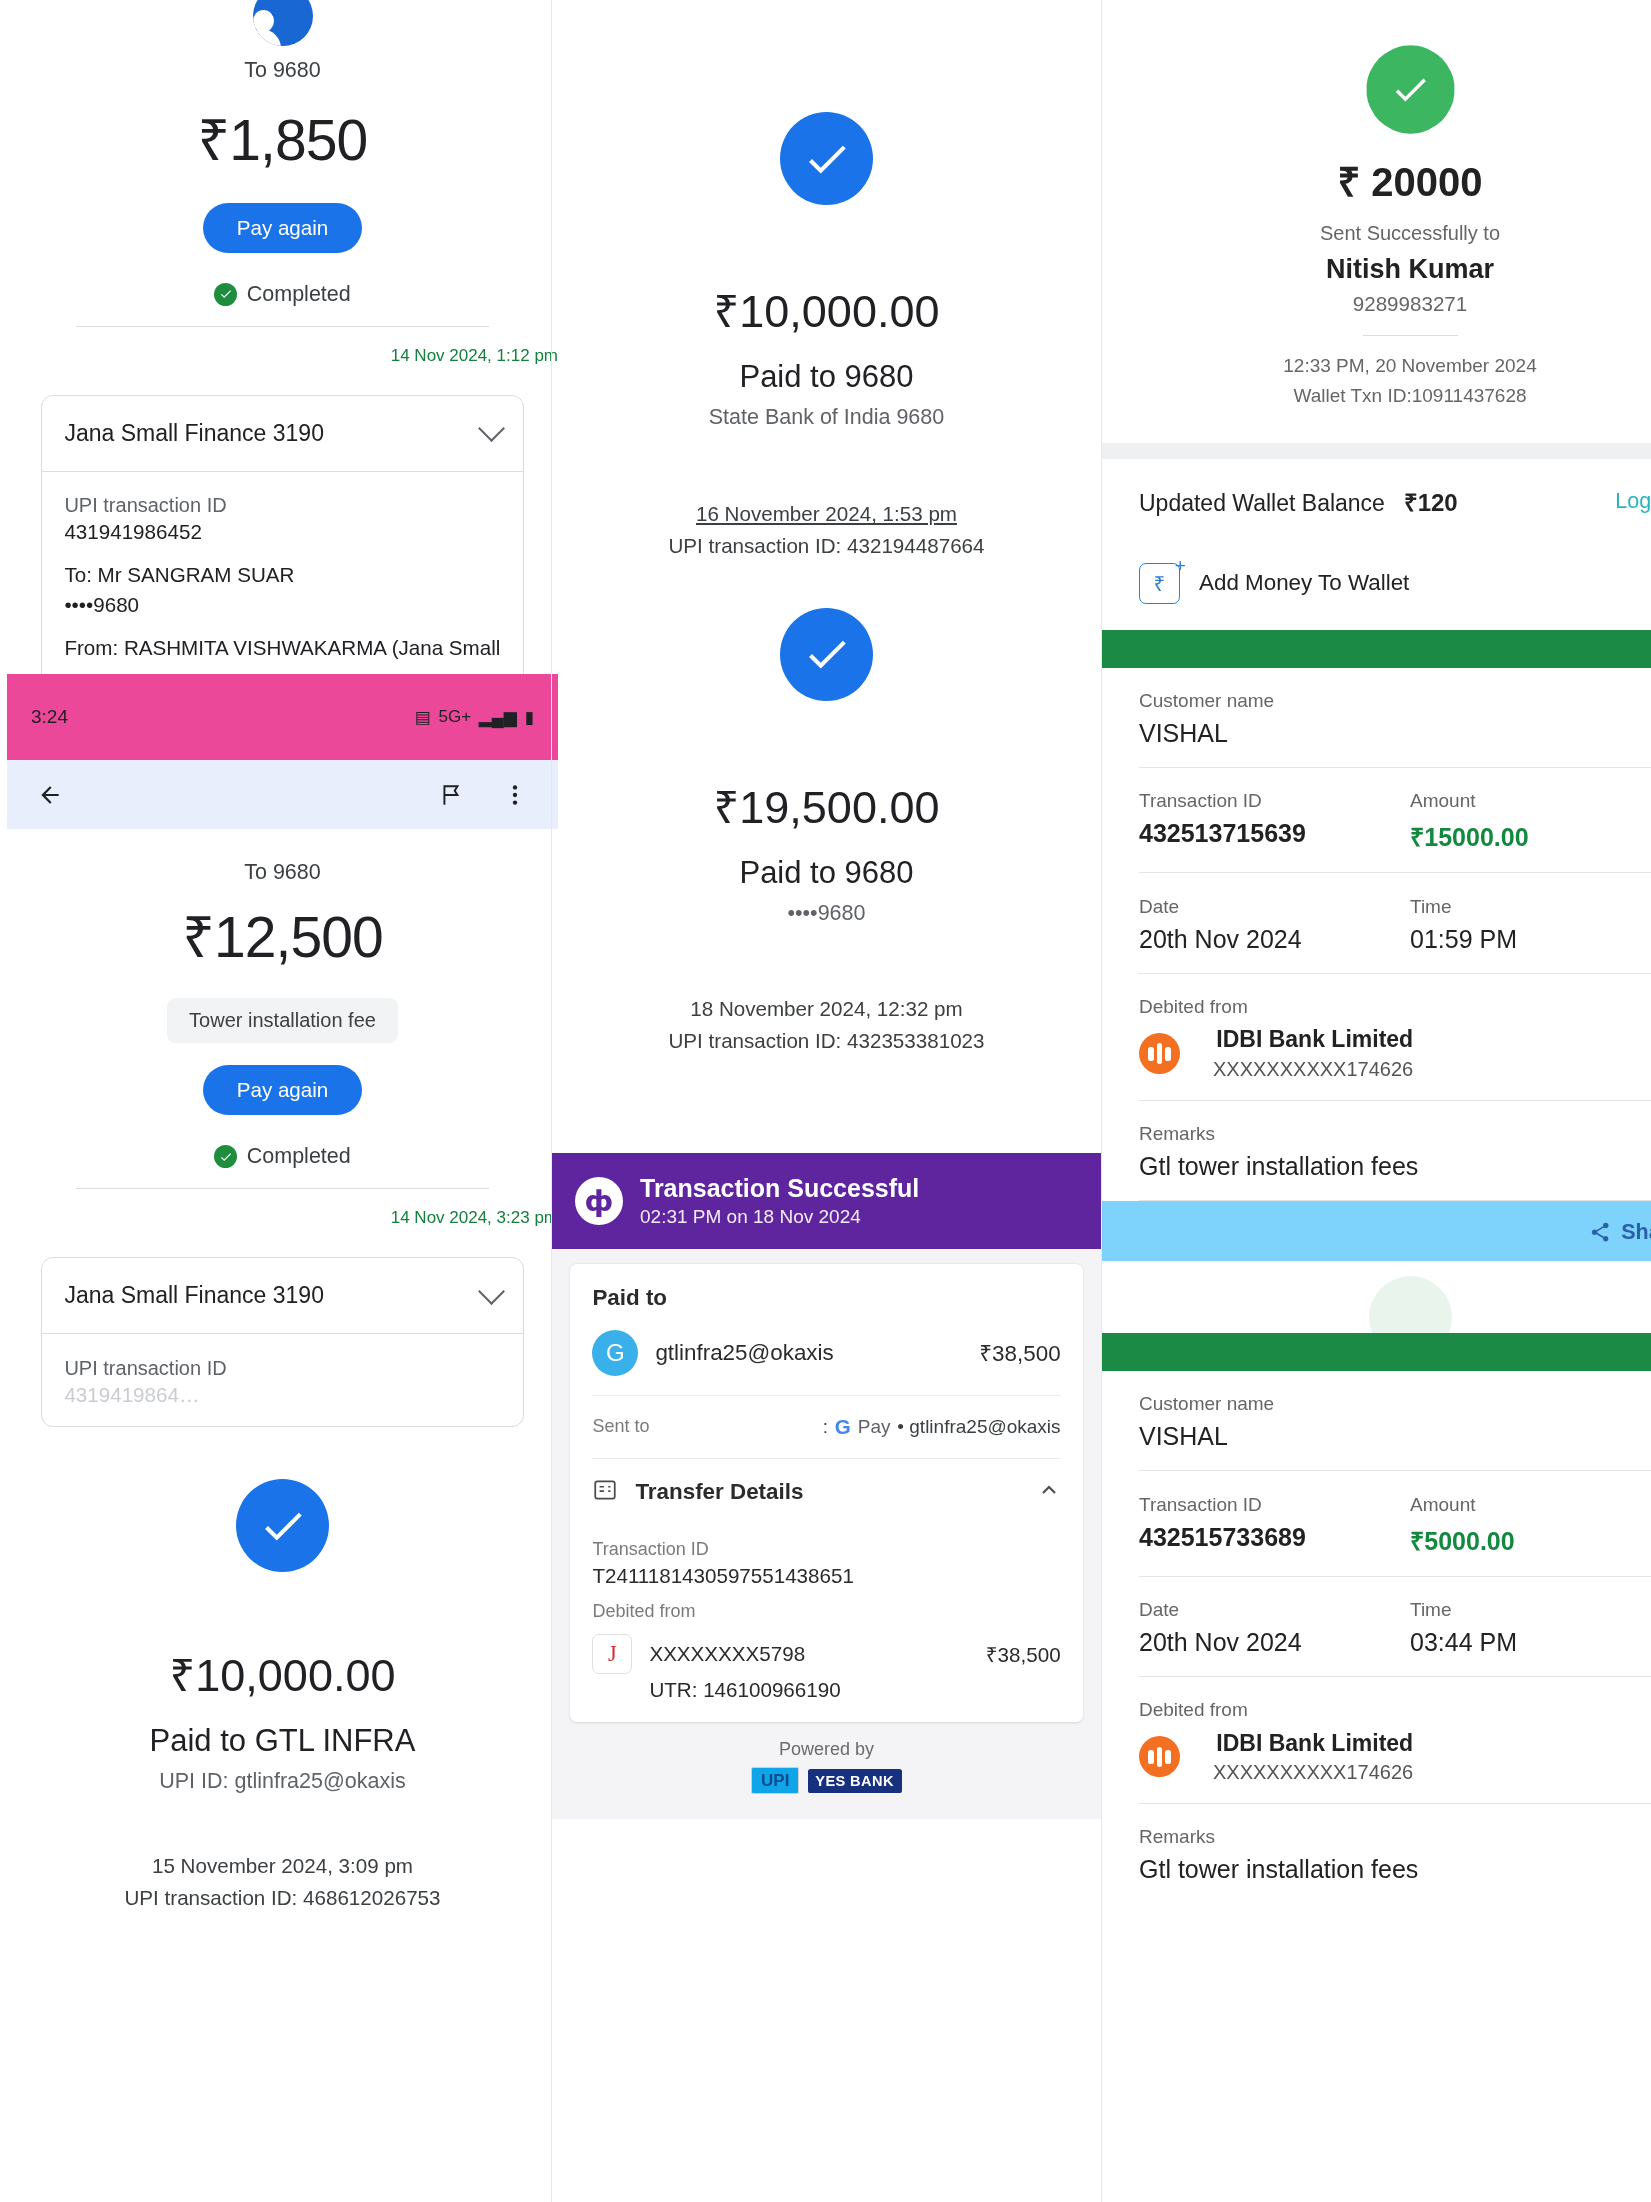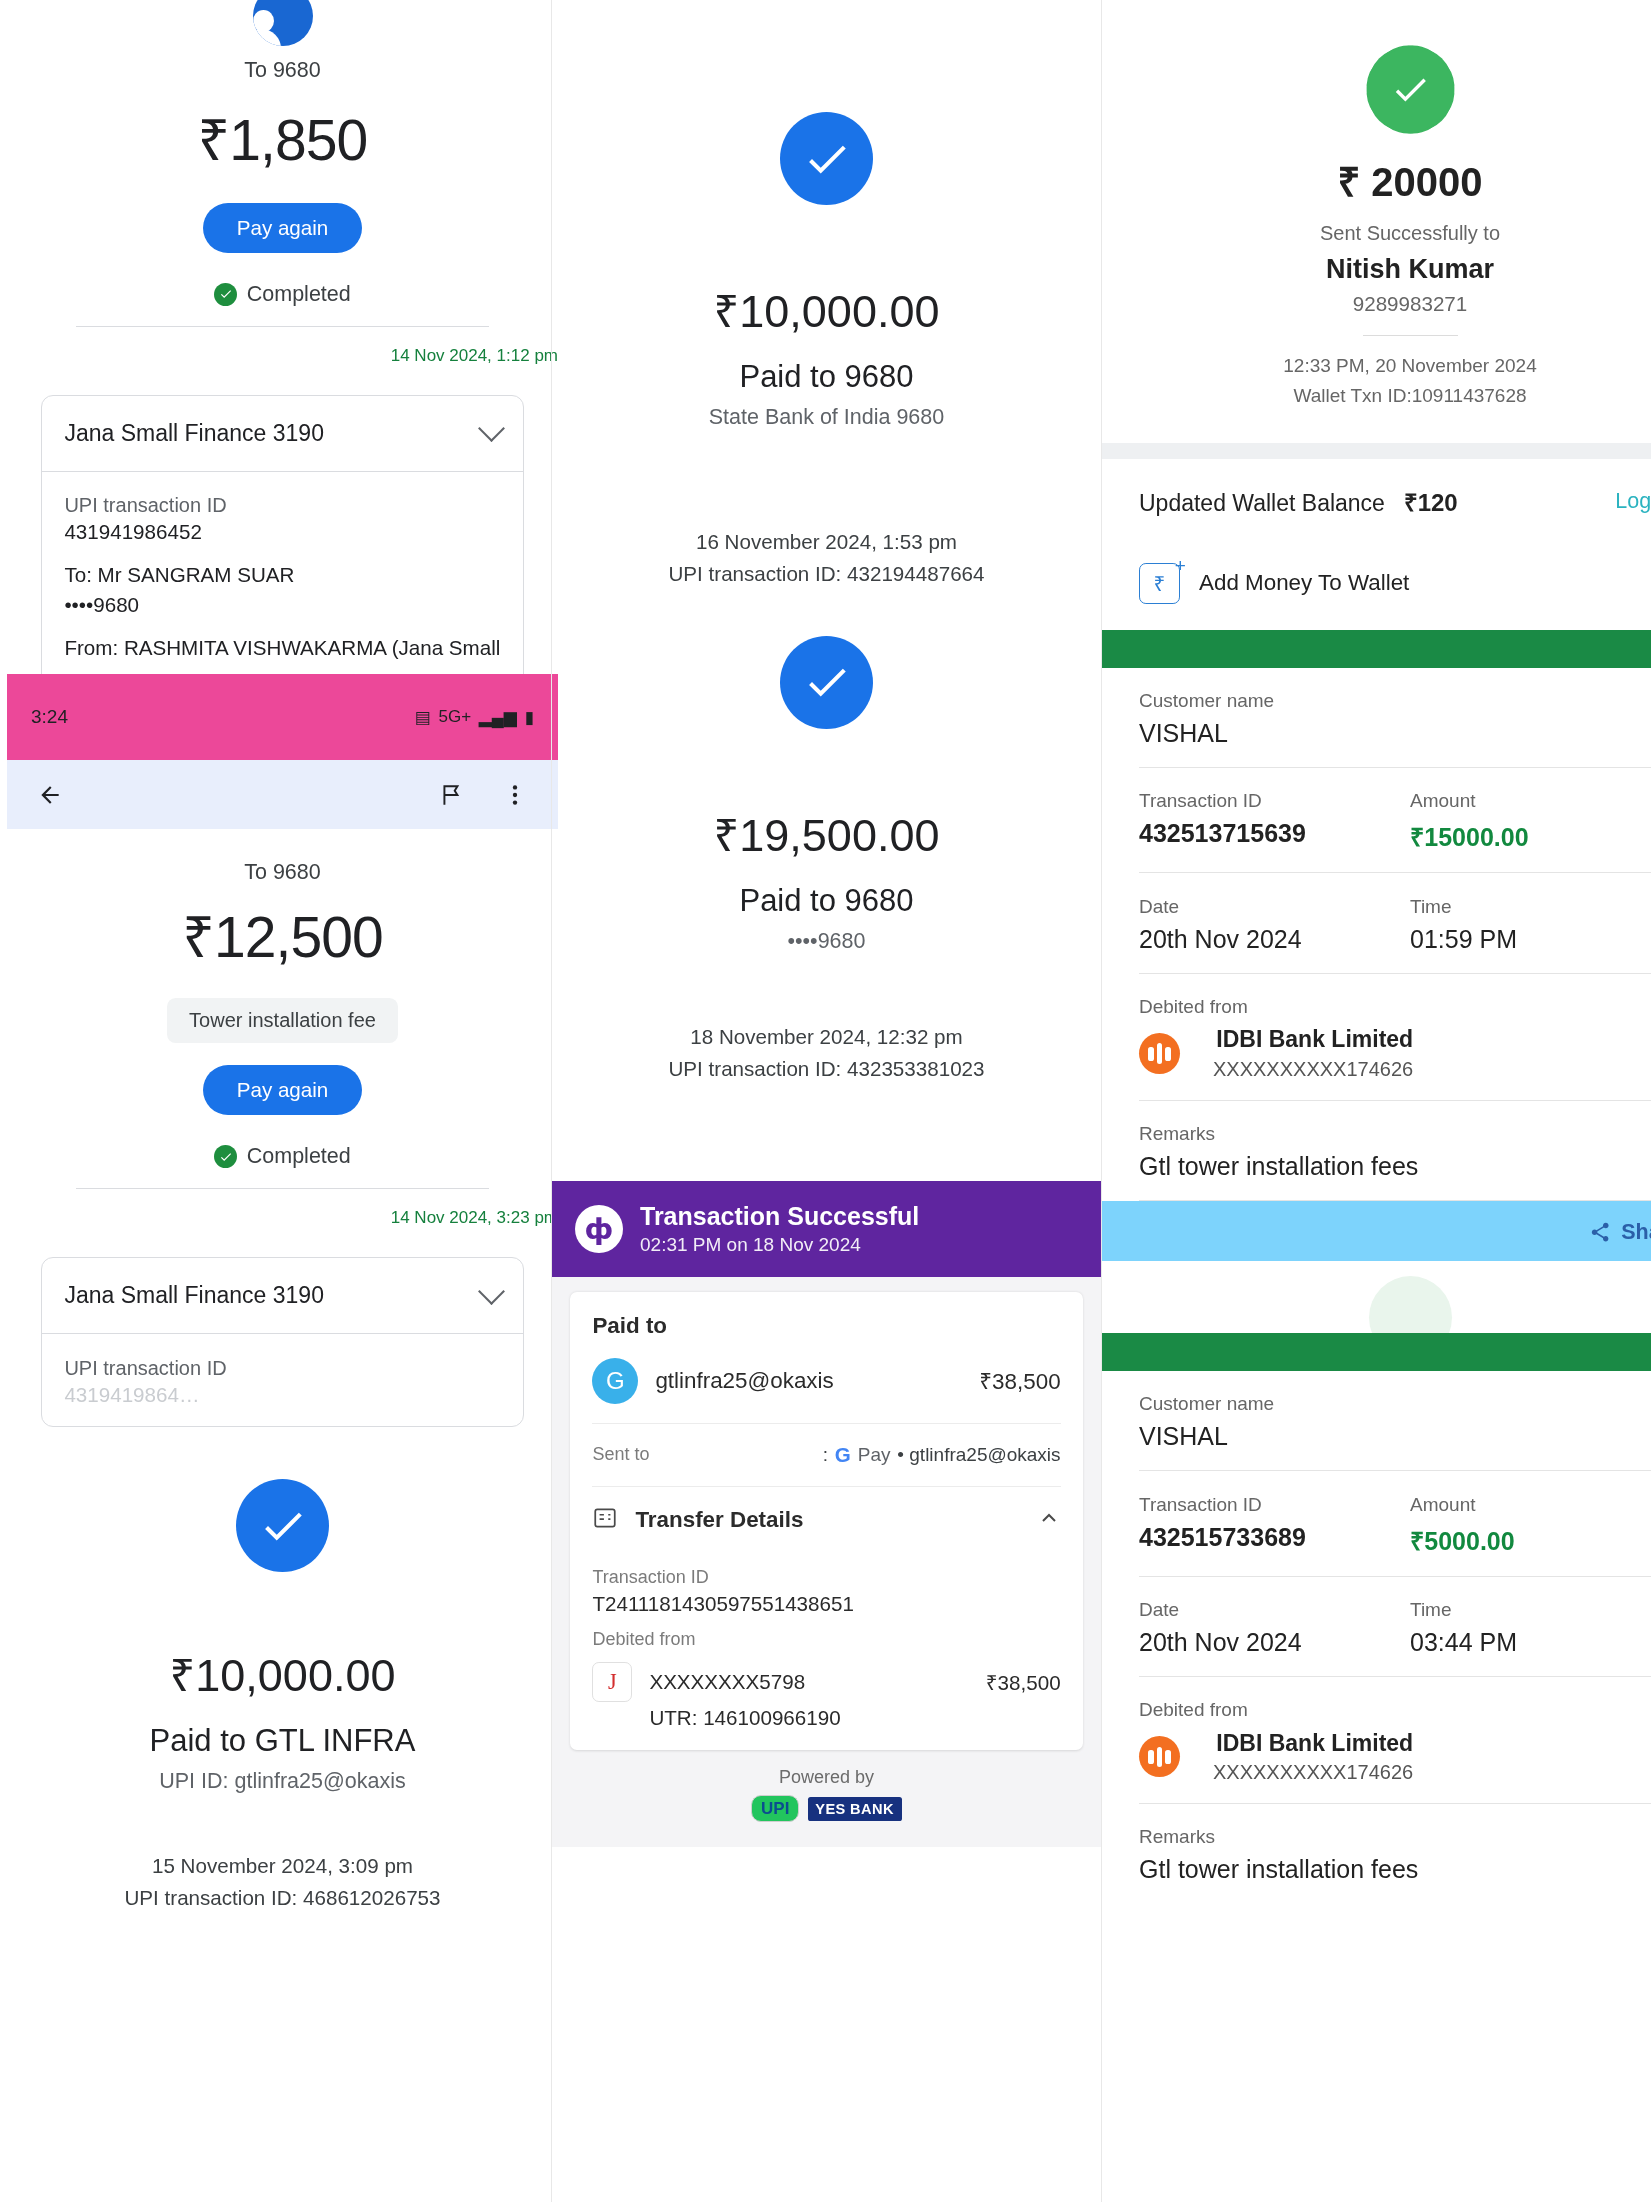--- a/index.html
+++ b/index.html
@@ -192,22 +192,22 @@
     width: 40px; height: 40px; border: 0.9px solid #e0e0e0; border-radius: 6.9px;
     display: flex; align-items: center; justify-content: center;
     color: #d32f2f; font-size: 22.4px; font-family: "Liberation Serif", serif;
   }
   .pp-powered { text-align: center; font-size: 18px; color: #6b6b6b; padding: 17px 0 6.9px 0; }
   .pp-upi {
     display: flex; align-items: center; justify-content: center; gap: 8.6px; padding-bottom: 15.5px;
   }
   .upi-badge {
     font-size: 17px; font-weight: bold; color: #0b4d8f;
-    border: 0.9px solid #cfcfcf; border-radius: 10px; padding: 2.6px 8.6px;
-    background: #22c55e;
+    border: 0.9px solid #cfcfcf; border-radius: 2px; padding: 2.6px 8.6px;
+    background: #0ea5e9;
   }
   .yes-badge {
     font-size: 14.6px; font-weight: bold; color: #fff; background: #17317f;
     border-radius: 2.6px; padding: 4.3px 7.7px; letter-spacing: 0.4px;
   }
 
   
   .green-flower {
     width: 83px; height: 83px; margin: 0 auto;
     background: #3cb660;
@@ -424,21 +424,21 @@
 
     <div style="padding-top:112px;">
       <div class="blue-check">
         <svg viewBox="0 0 24 24">
             <path fill="#fff" d="M9 16.2 4.8 12l-1.4 1.4L9 19 21 7l-1.4-1.4z"></path>
           </svg>
       </div>
       <div class="mid-amount" style="margin-top:74px;">₹10,000.00</div>
       <div class="mid-paidto">Paid to 9680</div>
       <div class="mid-sub">State Bank of India 9680</div>
-      <div class="mid-date" style="margin-top:100px;">16 November 2024, 1:53 pm</div>
+      <div class="mid-date" style="margin-top:72px;text-decoration:underline;">16 November 2024, 1:53 pm</div>
       <div class="mid-txn">UPI transaction ID: 432194487664</div>
     </div>
 
     <div style="padding-top:50px;">
       <div class="blue-check">
         <svg viewBox="0 0 24 24">
             <path fill="#fff" d="M9 16.2 4.8 12l-1.4 1.4L9 19 21 7l-1.4-1.4z"></path>
           </svg>
       </div>
       <div class="mid-amount" style="margin-top:74px;">₹19,500.00</div>

